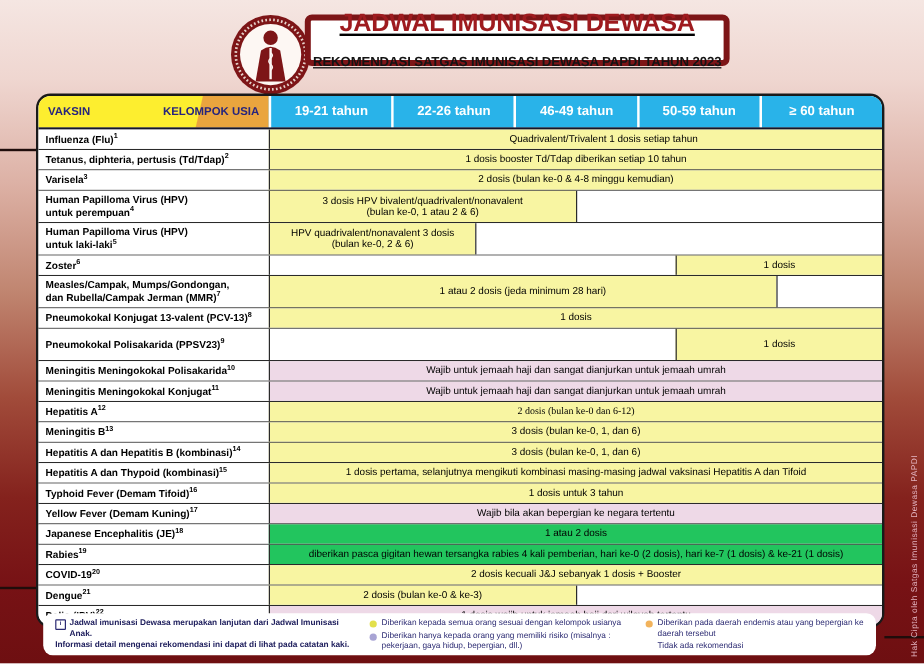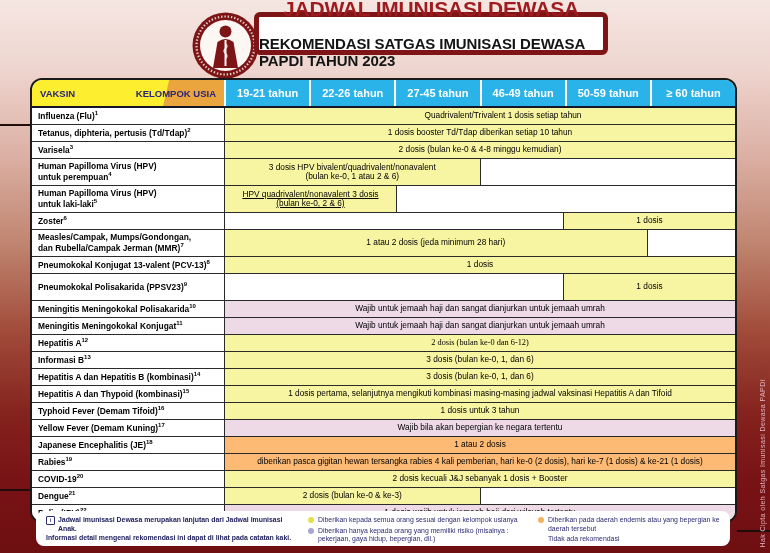--- a/index.html
+++ b/index.html
@@ -12,24 +12,24 @@
   .mark{position:absolute;height:2px;background:#1f0d0b;}
   .mark-left-top{left:0;top:124px;width:30px;}
   .mark-left-bottom{left:0;top:489px;width:30px;}
   .mark-right-bottom{right:0;top:530px;width:33px;}
 
   
   .logo{position:absolute;left:192px;top:12px;width:67px;height:67px;}
   .titlebox{
     position:absolute;left:254px;top:12px;width:354px;height:43px;box-sizing:border-box;
     background:#fff;border:5px solid #7d1517;border-radius:6px;
-    display:flex;flex-direction:column;align-items:center;justify-content:center;
+    display:flex;flex-direction:column;align-items:center;justify-content:center;text-decoration:underline;
   }
   .title{color:#9e1b1f;font-weight:bold;font-size:21px;line-height:1;letter-spacing:-0.2px;}
-  .subtitle{color:#141414;font-weight:bold;font-size:15px;margin-top:16px;letter-spacing:-0.1px;}
+  .subtitle{color:#141414;font-weight:bold;font-size:11px;margin-top:16px;letter-spacing:-0.1px;}
 
   
   .table{
     position:absolute;left:30px;top:78px;width:707px;box-sizing:border-box;
     background:#fff;border:2px solid #1a1a1a;border-radius:12px;overflow:hidden;
   }
   .thead{display:flex;height:26px;border-bottom:2px solid #15152a;}
   .th-vaksin{
     width:192px;box-sizing:border-box;flex:none;
     background:linear-gradient(103deg,#fdee2f 69%,#eaa53e 69.5%);
@@ -51,21 +51,21 @@
   .lt sup{font-size:6px;}
   .spans{flex:1;display:flex;}
   .span{
     box-sizing:border-box;border-left:1px solid #2a2a2a;
     display:flex;align-items:center;justify-content:center;
     text-align:center;font-size:8.3px;line-height:1.12;color:#000;white-space:pre-line;
     padding:0 2px;overflow:hidden;
   }
   .c-yellow{background:#f8f5a2;}
   .c-pink{background:#eed9e7;}
-  .c-orange{background:#fdba74;}
+  .c-orange{background:#22c55e;}
   .c-white{background:#ffffff;}
 
   
   .footer{
     position:absolute;left:36px;top:511px;width:694px;height:35px;box-sizing:border-box;
     background:#fff;border-radius:8px;display:flex;align-items:flex-start;
     padding:5px 10px 4px 10px;gap:12px;
   }
   .note{width:250px;flex:none;color:#20205e;font-size:6.9px;line-height:1.3;font-weight:bold;}
   .note-line1{display:flex;gap:3px;align-items:flex-start;}
@@ -114,21 +114,20 @@
   </div>
 
   <div class="table">
     <div class="thead">
       <div class="th-vaksin">
         <span>VAKSIN</span>
         <span>KELOMPOK USIA</span>
       </div>
       <div class="th-age">19-21 tahun</div>
       <div class="th-age">22-26 tahun</div>
-      <div class="th-age">27-45 tahun</div>
       <div class="th-age">46-49 tahun</div>
       <div class="th-age">50-59 tahun</div>
       <div class="th-age">≥ 60 tahun</div>
     </div>
     <div class="tbody" id="tbody">
         <div class="row">
           <div class="cell-label">
             <span class="lt"><span>Influenza (Flu)</span><sup>1</sup></span>
           </div>
           <div class="spans">
@@ -161,21 +160,21 @@
 (bulan ke-0, 1 atau 2 &amp; 6)</div>
             <div class="span c-white" style="flex: 3 1 0%;"></div>
           </div>
         </div>
         <div class="row tall">
           <div class="cell-label">
             <span class="lt"><span>Human Papilloma Virus (HPV)
 untuk laki-laki</span><sup>5</sup></span>
           </div>
           <div class="spans">
-            <div class="span c-yellow" style="flex: 2 1 0%; text-decoration: underline;">HPV quadrivalent/nonavalent 3 dosis
+            <div class="span c-yellow" style="flex: 2 1 0%;">HPV quadrivalent/nonavalent 3 dosis
 (bulan ke-0, 2 &amp; 6)</div>
             <div class="span c-white" style="flex: 4 1 0%;"></div>
           </div>
         </div>
         <div class="row">
           <div class="cell-label">
             <span class="lt"><span>Zoster</span><sup>6</sup></span>
           </div>
           <div class="spans">
             <div class="span c-white" style="flex: 4 1 0%;"></div>
@@ -228,21 +227,21 @@
         <div class="row">
           <div class="cell-label">
             <span class="lt"><span>Hepatitis A</span><sup>12</sup></span>
           </div>
           <div class="spans">
             <div class="span c-yellow" style="flex: 6 1 0%; font-family: Liberation Serif, serif;">2 dosis (bulan ke-0 dan 6-12)</div>
           </div>
         </div>
         <div class="row">
           <div class="cell-label">
-            <span class="lt"><span>Informasi B</span><sup>13</sup></span>
+            <span class="lt"><span>Meningitis B</span><sup>13</sup></span>
           </div>
           <div class="spans">
             <div class="span c-yellow" style="flex: 6 1 0%;">3 dosis (bulan ke-0, 1, dan 6)</div>
           </div>
         </div>
         <div class="row">
           <div class="cell-label">
             <span class="lt"><span>Hepatitis A dan Hepatitis B (kombinasi)</span><sup>14</sup></span>
           </div>
           <div class="spans">

